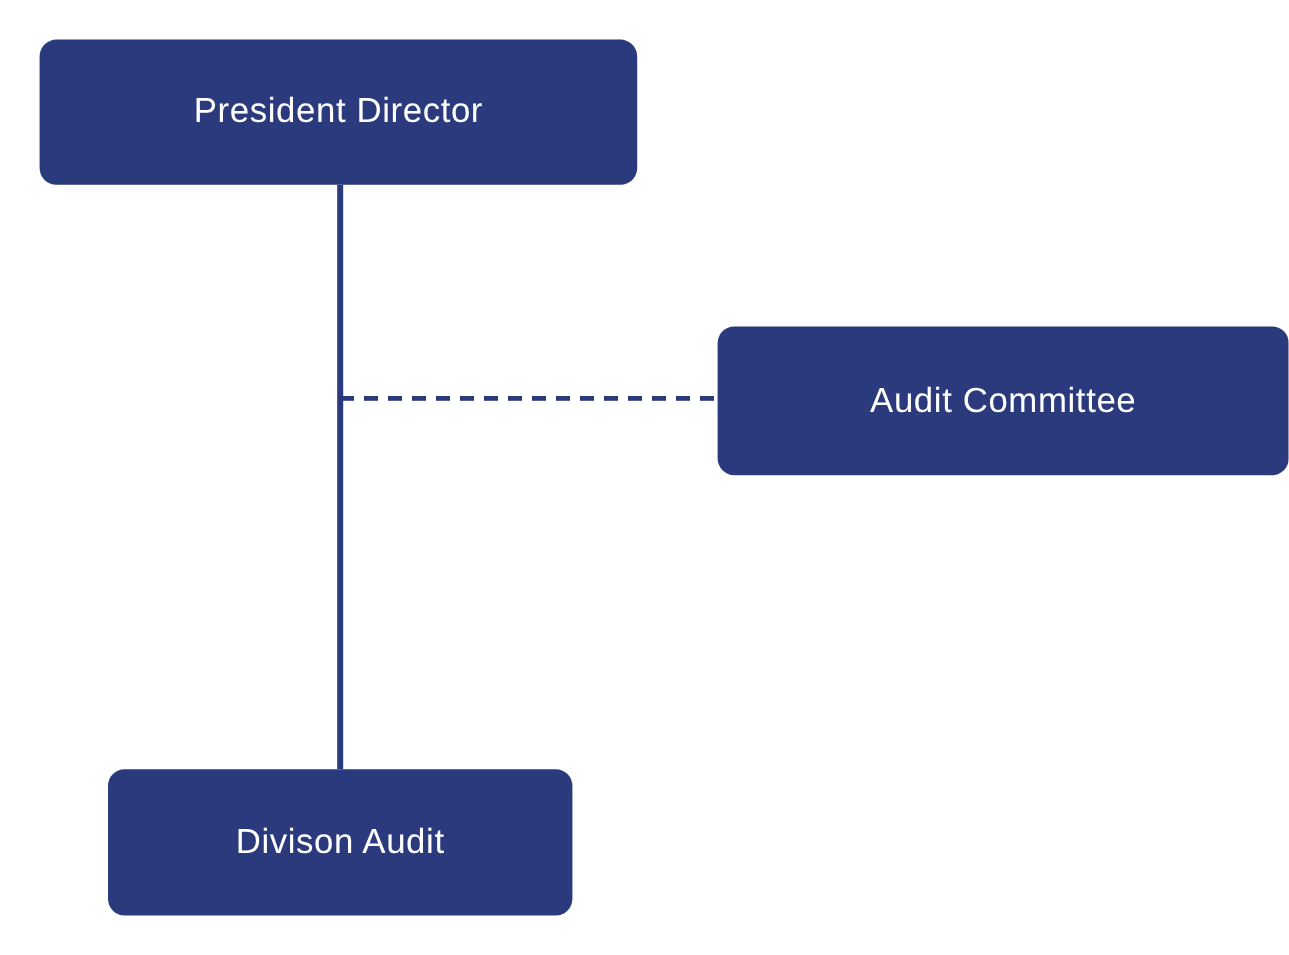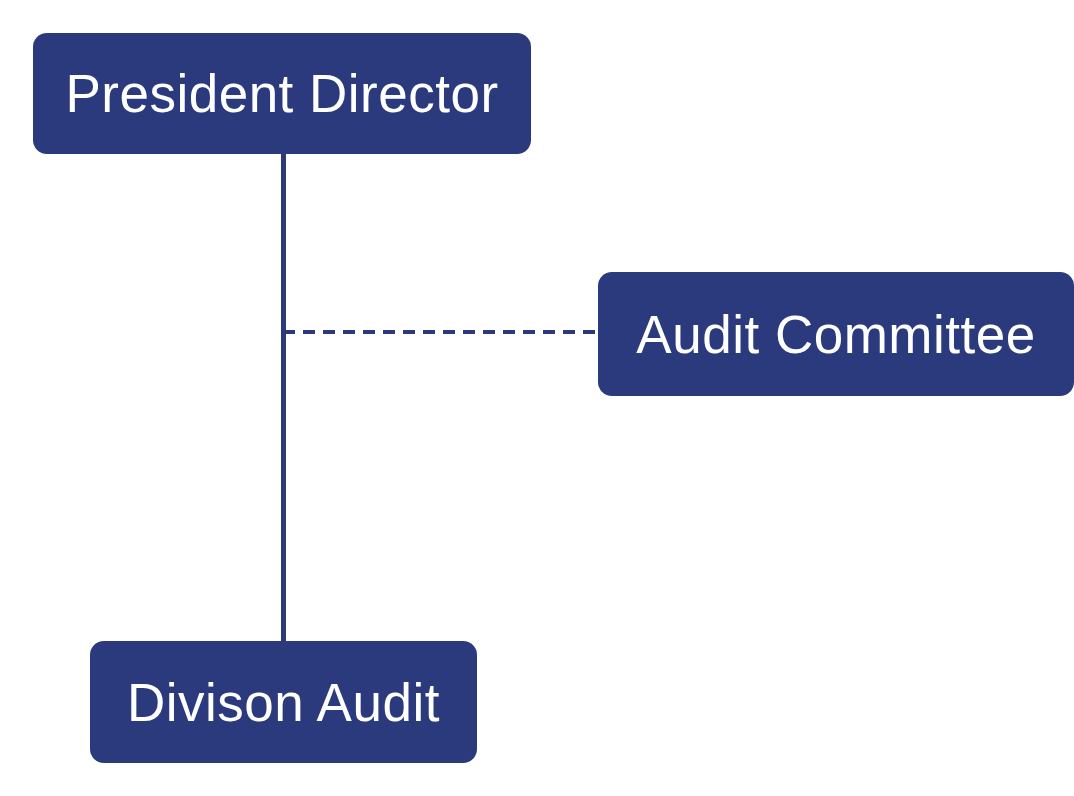--- a/index.html
+++ b/index.html
@@ -18,21 +18,21 @@
   .node {
     position: absolute;
     background: #2A3A7C;
     border-radius: 14px;
     display: flex;
     align-items: center;
     justify-content: center;
   }
   .node-label {
     color: #ffffff;
-    font-size: 53px;
+    font-size: 29px;
     font-weight: 500;
     letter-spacing: 0.5px;
     white-space: nowrap;
   }
   .node-president {
     left: 33px;
     top: 33px;
     width: 498px;
     height: 121px;
   }

